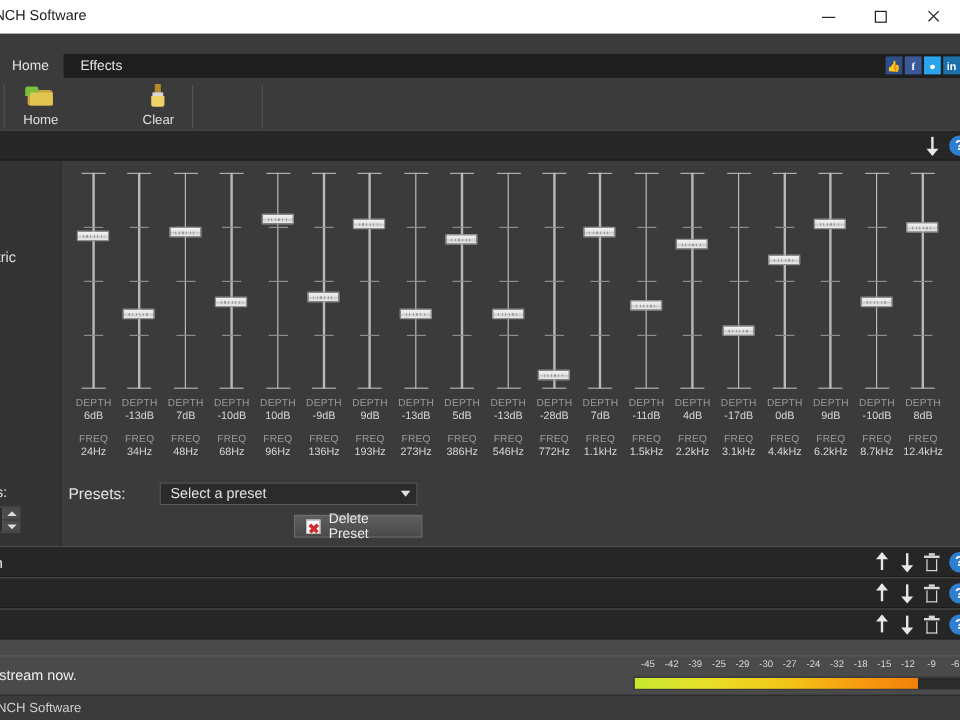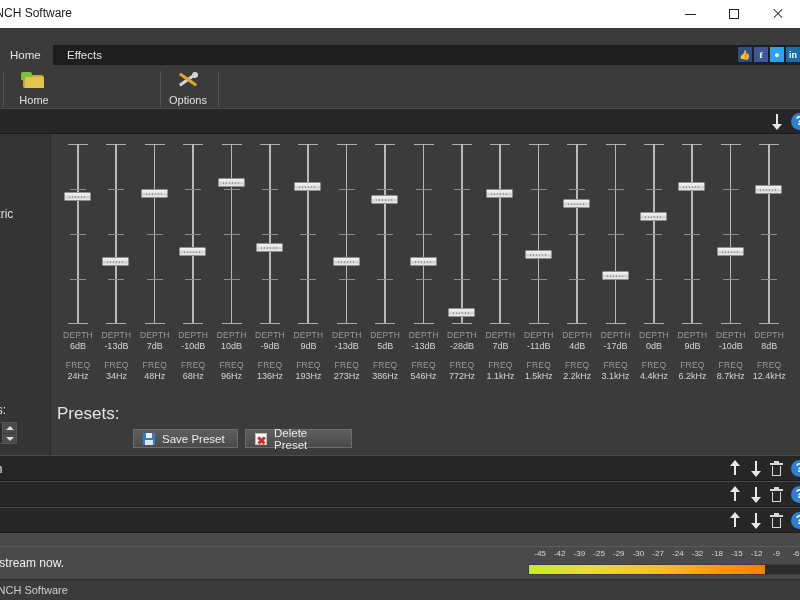--- a/index.html
+++ b/index.html
@@ -155,21 +155,21 @@
     content:""; position:absolute; left:4px; top:3px; width:18px; height:2px;
     background: repeating-linear-gradient(90deg,#9a9a9a 0 1px, transparent 1px 3px);
   }
   .bandlabels { position: absolute; left: 0; top: 196px; width: 38px; text-align: center; }
   .bl-key { font-size: 8.5px; color: #9a9a9a; letter-spacing: .2px; line-height: 11px; }
   .bl-val { font-size: 9px; color: #d6d6d6; line-height: 11px; }
   .bl-gap { height: 8px; }
 
   
   .presets { position: absolute; left: 0; top: 268px; width: 800px; height: 52px; }
-  .presets .plabel { position: absolute; left: 57px; top: 2px; font-size: 17px; color: #e4e4e4; }
+  .presets .plabel { position: absolute; left: 57px; top: 2px; font-size: 13px; color: #e4e4e4; }
   .combo {
     position: absolute; left: 133px; top: 0px; width: 215px; height: 19px;
     background: #2b2b2b; border: 1px solid #585858; color: #e2e2e2;
     font-size: 12px; line-height: 17px; padding-left: 8px;
   }
   .combo .arw {
     position: absolute; right: 0; top: 0; width: 18px; height: 17px;
     display: flex; align-items: center; justify-content: center;
   }
   .combo .arw i { width:0;height:0;border-left:4px solid transparent;border-right:4px solid transparent;border-top:5px solid #e2e2e2; }
@@ -257,29 +257,29 @@
   <div class="toolbar">
     <div class="tbsep" style="left:3px;"></div>
     <div class="tbitem" style="left:9px;">
       <span class="tbicon">
         <span class="ic-folder-b"></span>
           <span class="ic-folder-f"></span>
           <span class="ic-folder-t"></span>
       </span>
       <span class="lbl">Home</span>
     </div>
+    <div class="tbitem" style="left:107px;">
+      <span class="tbicon">
+        <span class="ic-brush-h"></span>
+          <span class="ic-brush-m"></span>
+          <span class="ic-brush-b"></span>
+      </span>
+      <span class="lbl">Clear</span>
+    </div>
     <div class="tbsep" style="left:160px;"></div>
-    <div class="tbitem" style="left:163px;">
-      <span class="tbicon">
-        <span class="ic-tool-a"></span>
-          <span class="ic-tool-b"></span>
-          <span class="ic-tool-c"></span>
-      </span>
-      <span class="lbl">Options</span>
-    </div>
     <div class="tbsep" style="left:218px;"></div>
   </div>
 
   <div class="fxhead" style="top:108px;">
 
     <div class="fxctl">
       <span class="arrow-ic arrow-down">
           <span class="shaft"></span>
           <span class="head"></span>
         </span>
@@ -645,23 +645,25 @@
             <div class="bl-val">8dB</div>
             <div class="bl-gap"></div>
             <div class="bl-key">FREQ</div>
             <div class="bl-val">12.4kHz</div>
           </div>
         </div>
       </div>
 
     <div class="presets">
       <div class="plabel">Presets:</div>
-      <div class="pbtn pbtn-save">
-        <span class="mini-floppy"></span>
-        <span>Save Preset</span>
+      <div class="combo">
+        <span>Select a preset</span>
+        <span class="arw">
+            <i></i>
+          </span>
       </div>
       <div class="pbtn pbtn-del">
         <span class="mini-x"></span>
         <span>Delete Preset</span>
       </div>
     </div>
   </div>
 
   <div class="fxrow" style="top:455px;">
     <div class="fxname">h-Wah</div>

